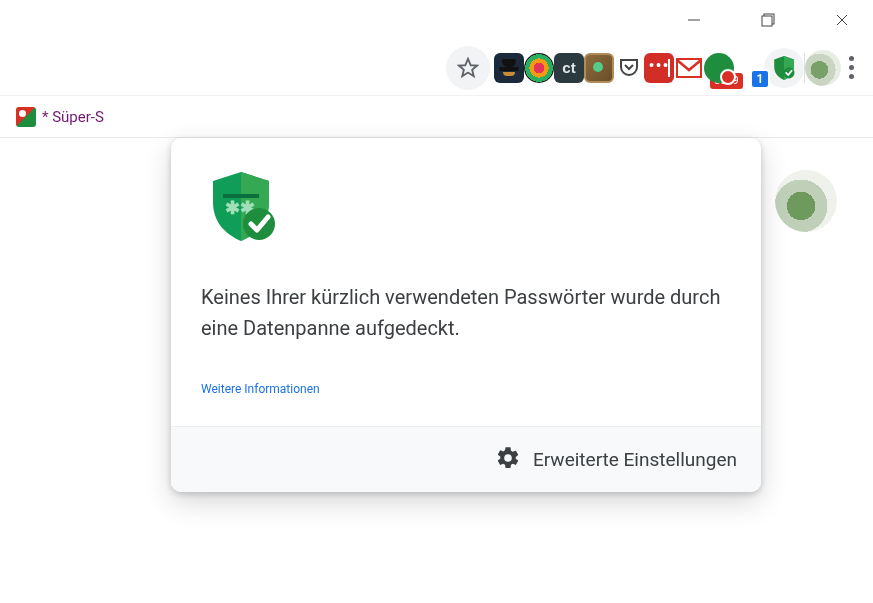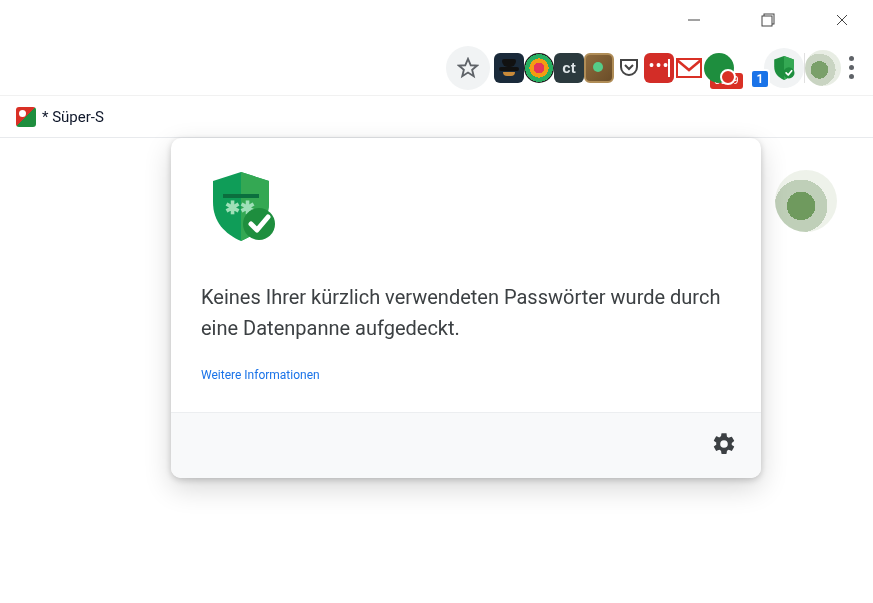--- a/index.html
+++ b/index.html
@@ -118,21 +118,21 @@
   .bookmarks {
     height:42px;
     display:flex; align-items:center;
     padding:0 8px;
     border-bottom:1px solid #e8eaed;
     gap:8px;
   }
   .bm-item {
     display:flex; align-items:center; gap:6px;
     padding:4px 8px; border-radius:4px;
-    font-size:15px; color:#0f172a;
+    font-size:15px; color:#701a75;
   }
   .bm-favicon {
     width:20px; height:20px; border-radius:3px;
     background: linear-gradient(135deg, #d93025 0 50%, #1e8e3e 50% 100%);
     position:relative;
   }
   .bm-favicon::after { content:""; position:absolute; left:3px; top:3px; width:7px; height:7px; background:#fff; border-radius:50%; }
 
   
   .page {
@@ -167,21 +167,21 @@
   .popup-title {
     font-size:30px;
     color:#3c4043;
     font-family: "Google Sans", "Segoe UI", Roboto, Arial, sans-serif;
     font-weight:400;
   }
   .popup-msg {
     font-size:20px;
     color:#3c4043;
     line-height:1.55;
-    margin-bottom:24px;
+    margin-bottom:38px;
   }
   .popup-link {
     font-size:12px;
     color:#1a73e8;
   }
 
   .popup-footer {
     background:#f8f9fa;
     height:66px;
     display:flex; align-items:center; justify-content:flex-end;
@@ -310,14 +310,15 @@
     </div>
     <div class="popup-msg">Keines Ihrer kürzlich verwendeten Passwörter wurde durch eine Datenpanne aufgedeckt.</div>
     <div class="popup-link">Weitere Informationen</div>
   </div>
   <div class="popup-footer">
     <span class="gear">
       <svg viewBox="0 0 24 24">
         <path fill="#3c4043" d="M19.14,12.94a7.14,7.14,0,0,0,.05-.94,7.14,7.14,0,0,0-.05-.94l2.03-1.58a.5.5,0,0,0,.12-.64l-1.92-3.32a.5.5,0,0,0-.61-.22l-2.39.96a7.03,7.03,0,0,0-1.62-.94l-.36-2.54A.5.5,0,0,0,13.9,2h-3.8a.5.5,0,0,0-.49.42L9.25,4.96a7.03,7.03,0,0,0-1.62.94l-2.39-.96a.5.5,0,0,0-.61.22L2.71,8.48a.5.5,0,0,0,.12.64l2.03,1.58a7.14,7.14,0,0,0-.05.94,7.14,7.14,0,0,0,.05.94L2.83,14.16a.5.5,0,0,0-.12.64l1.92,3.32a.5.5,0,0,0,.61.22l2.39-.96a7.03,7.03,0,0,0,1.62.94l.36,2.54a.5.5,0,0,0,.49.42h3.8a.5.5,0,0,0,.49-.42l.36-2.54a7.03,7.03,0,0,0,1.62-.94l2.39.96a.5.5,0,0,0,.61-.22l1.92-3.32a.5.5,0,0,0-.12-.64ZM12,15.5A3.5,3.5,0,1,1,15.5,12,3.5,3.5,0,0,1,12,15.5Z"></path>
       </svg>
     </span>
+    <span class="label">Erweiterte Einstellungen</span>
   </div>
 </div>
 
 </body></html>

